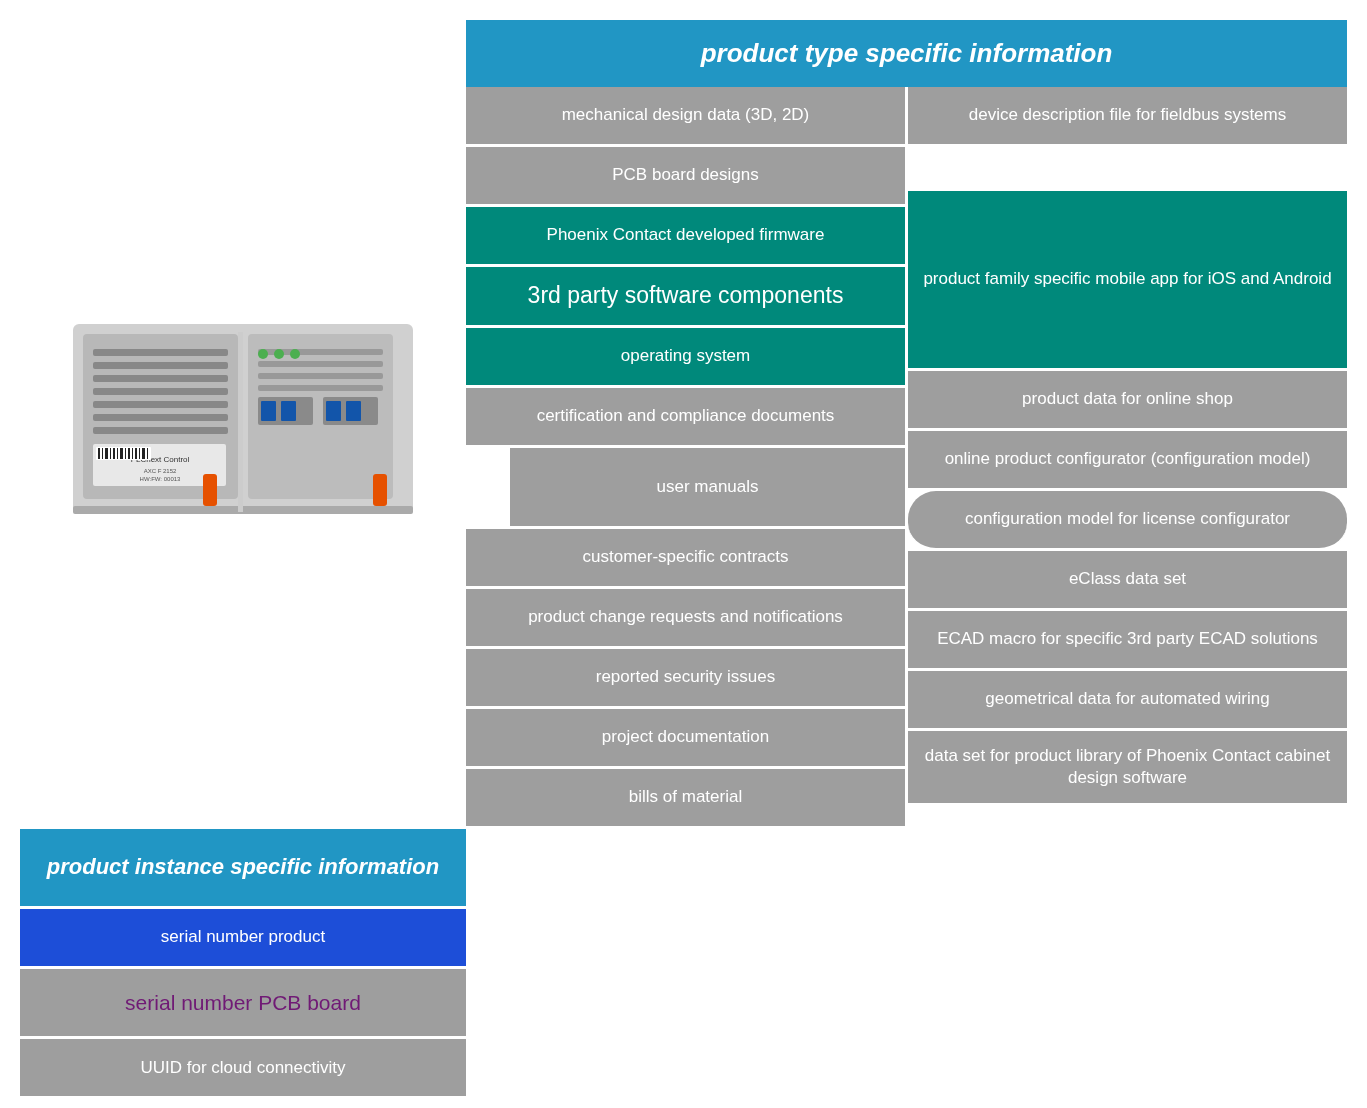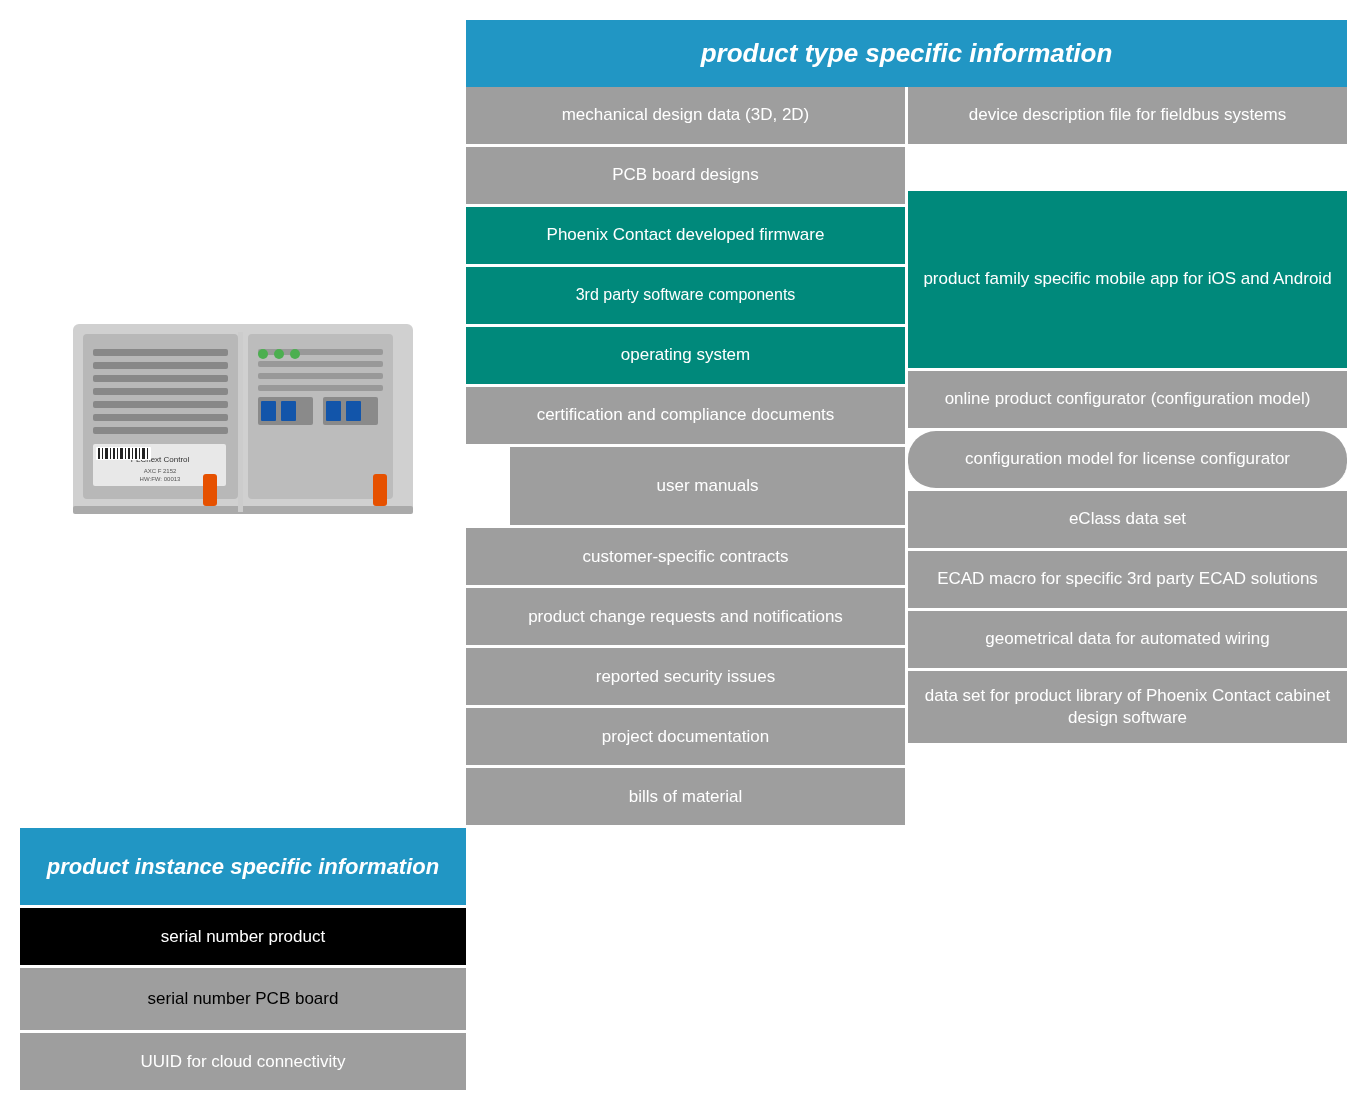--- a/index.html
+++ b/index.html
@@ -73,45 +73,46 @@
     <rect x="185" y="18" width="5" height="180" fill="#ccc"></rect>
   </svg>
         </div>
         <div style="flex: 1 1 0%; display: flex; flex-direction: column;">
           <div style="background: rgb(33, 150, 196); color: rgb(255, 255, 255); text-align: center; font-size: 26px; padding: 18px 10px; font-style: italic; font-weight: bold;">product type specific information</div>
           <div style="display: flex; flex: 1 1 0%;">
             <div style="flex: 1 1 0%; display: flex; flex-direction: column; border-right: 3px solid rgb(255, 255, 255);">
               <div style="background: rgb(158, 158, 158); color: rgb(255, 255, 255); text-align: center; font-size: 17px; padding: 14px 12px; border-bottom: 3px solid rgb(255, 255, 255); display: flex; align-items: center; justify-content: center; min-height: 60px; line-height: 1.3;">mechanical design data (3D, 2D)</div>
               <div style="background: rgb(158, 158, 158); color: rgb(255, 255, 255); text-align: center; font-size: 17px; padding: 14px 12px; border-bottom: 3px solid rgb(255, 255, 255); display: flex; align-items: center; justify-content: center; min-height: 60px; line-height: 1.3;">PCB board designs</div>
               <div style="background: rgb(0, 137, 123); color: rgb(255, 255, 255); text-align: center; font-size: 17px; padding: 14px 12px; border-bottom: 3px solid rgb(255, 255, 255); display: flex; align-items: center; justify-content: center; min-height: 60px; line-height: 1.3;">Phoenix Contact developed firmware</div>
-              <div style="background: rgb(0, 137, 123); color: rgb(255, 255, 255); text-align: center; font-size: 16px; padding: 14px 12px; border-bottom: 3px solid rgb(255, 255, 255); display: flex; align-items: center; justify-content: center; min-height: 60px; line-height: 1.3;">3rd party software components</div>
+              <div style="background: rgb(0, 137, 123); color: rgb(255, 255, 255); text-align: center; font-size: 23px; padding: 14px 12px; border-bottom: 3px solid rgb(255, 255, 255); display: flex; align-items: center; justify-content: center; min-height: 60px; line-height: 1.3;">3rd party software components</div>
               <div style="background: rgb(0, 137, 123); color: rgb(255, 255, 255); text-align: center; font-size: 17px; padding: 14px 12px; border-bottom: 3px solid rgb(255, 255, 255); display: flex; align-items: center; justify-content: center; min-height: 60px; line-height: 1.3;">operating system</div>
               <div style="background: rgb(158, 158, 158); color: rgb(255, 255, 255); text-align: center; font-size: 17px; padding: 14px 12px; border-bottom: 3px solid rgb(255, 255, 255); display: flex; align-items: center; justify-content: center; min-height: 60px; line-height: 1.3;">certification and compliance documents</div>
               <div style="background: rgb(158, 158, 158); color: rgb(255, 255, 255); text-align: center; font-size: 17px; padding: 28px 12px; border-bottom: 3px solid rgb(255, 255, 255); display: flex; align-items: center; justify-content: center; min-height: 60px; line-height: 1.3; margin-left: 44px;">user manuals</div>
               <div style="background: rgb(158, 158, 158); color: rgb(255, 255, 255); text-align: center; font-size: 17px; padding: 14px 12px; border-bottom: 3px solid rgb(255, 255, 255); display: flex; align-items: center; justify-content: center; min-height: 60px; line-height: 1.3;">customer-specific contracts</div>
               <div style="background: rgb(158, 158, 158); color: rgb(255, 255, 255); text-align: center; font-size: 17px; padding: 14px 12px; border-bottom: 3px solid rgb(255, 255, 255); display: flex; align-items: center; justify-content: center; min-height: 60px; line-height: 1.3;">product change requests and notifications</div>
               <div style="background: rgb(158, 158, 158); color: rgb(255, 255, 255); text-align: center; font-size: 17px; padding: 14px 12px; border-bottom: 3px solid rgb(255, 255, 255); display: flex; align-items: center; justify-content: center; min-height: 60px; line-height: 1.3;">reported security issues</div>
               <div style="background: rgb(158, 158, 158); color: rgb(255, 255, 255); text-align: center; font-size: 17px; padding: 14px 12px; border-bottom: 3px solid rgb(255, 255, 255); display: flex; align-items: center; justify-content: center; min-height: 60px; line-height: 1.3;">project documentation</div>
               <div style="background: rgb(158, 158, 158); color: rgb(255, 255, 255); text-align: center; font-size: 17px; padding: 14px 12px; border-bottom: 3px solid rgb(255, 255, 255); display: flex; align-items: center; justify-content: center; min-height: 60px; line-height: 1.3;">bills of material</div>
             </div>
             <div style="flex: 1 1 0%; display: flex; flex-direction: column;">
               <div style="background: rgb(158, 158, 158); color: rgb(255, 255, 255); text-align: center; font-size: 17px; padding: 14px 12px; border-bottom: 3px solid rgb(255, 255, 255); display: flex; align-items: center; justify-content: center; min-height: 60px; line-height: 1.3;">device description file for fieldbus systems</div>
               <div style="background: rgb(0, 137, 123); color: rgb(255, 255, 255); text-align: center; font-size: 17px; padding: 14px 12px; border-bottom: 3px solid rgb(255, 255, 255); display: flex; align-items: center; justify-content: center; min-height: 180px; line-height: 1.3; margin-top: 44px;">product family specific mobile app for iOS and Android</div>
+              <div style="background: rgb(158, 158, 158); color: rgb(255, 255, 255); text-align: center; font-size: 17px; padding: 14px 12px; border-bottom: 3px solid rgb(255, 255, 255); display: flex; align-items: center; justify-content: center; min-height: 60px; line-height: 1.3;">product data for online shop</div>
               <div style="background: rgb(158, 158, 158); color: rgb(255, 255, 255); text-align: center; font-size: 17px; padding: 14px 8px; border-bottom: 3px solid rgb(255, 255, 255); display: flex; align-items: center; justify-content: center; min-height: 60px; line-height: 1.3;">online product configurator (configuration model)</div>
               <div style="background: rgb(158, 158, 158); color: rgb(255, 255, 255); text-align: center; font-size: 17px; padding: 14px 12px; border-bottom: 3px solid rgb(255, 255, 255); display: flex; align-items: center; justify-content: center; min-height: 60px; line-height: 1.3; border-radius: 28px;">configuration model for license configurator</div>
               <div style="background: rgb(158, 158, 158); color: rgb(255, 255, 255); text-align: center; font-size: 17px; padding: 14px 12px; border-bottom: 3px solid rgb(255, 255, 255); display: flex; align-items: center; justify-content: center; min-height: 60px; line-height: 1.3;">eClass data set</div>
               <div style="background: rgb(158, 158, 158); color: rgb(255, 255, 255); text-align: center; font-size: 17px; padding: 14px 12px; border-bottom: 3px solid rgb(255, 255, 255); display: flex; align-items: center; justify-content: center; min-height: 60px; line-height: 1.3;">ECAD macro for specific 3rd party ECAD solutions</div>
               <div style="background: rgb(158, 158, 158); color: rgb(255, 255, 255); text-align: center; font-size: 17px; padding: 14px 12px; border-bottom: 3px solid rgb(255, 255, 255); display: flex; align-items: center; justify-content: center; min-height: 60px; line-height: 1.3;">geometrical data for automated wiring</div>
               <div style="background: rgb(158, 158, 158); color: rgb(255, 255, 255); text-align: center; font-size: 17px; padding: 14px 12px; border-bottom: 3px solid rgb(255, 255, 255); display: flex; align-items: center; justify-content: center; min-height: 60px; line-height: 1.3;">data set for product library of Phoenix Contact cabinet design software</div>
             </div>
           </div>
         </div>
       </div>
       <div style="display: flex; align-items: stretch;">
         <div style="width: 446px; display: flex; flex-direction: column;">
           <div style="background: rgb(33, 150, 196); color: rgb(255, 255, 255); text-align: center; font-size: 22px; padding: 18px 12px; font-style: italic; font-weight: bold; display: flex; align-items: center; justify-content: center; min-height: 80px; border-bottom: 3px solid rgb(255, 255, 255);">product instance specific information</div>
-          <div style="background: #000000; color: rgb(255, 255, 255); text-align: center; font-size: 17px; padding: 14px 12px; border-bottom: 3px solid rgb(255, 255, 255); display: flex; align-items: center; justify-content: center; min-height: 60px; line-height: 1.3;">serial number product</div>
-          <div style="background: rgb(158, 158, 158); color: #000000; text-align: center; font-size: 17px; padding: 20px 12px; border-bottom: 3px solid rgb(255, 255, 255); display: flex; align-items: center; justify-content: center; min-height: 60px; line-height: 1.3;">serial number PCB board</div>
+          <div style="background: #1d4ed8; color: rgb(255, 255, 255); text-align: center; font-size: 17px; padding: 14px 12px; border-bottom: 3px solid rgb(255, 255, 255); display: flex; align-items: center; justify-content: center; min-height: 60px; line-height: 1.3;">serial number product</div>
+          <div style="background: rgb(158, 158, 158); color: #701a75; text-align: center; font-size: 21px; padding: 20px 12px; border-bottom: 3px solid rgb(255, 255, 255); display: flex; align-items: center; justify-content: center; min-height: 60px; line-height: 1.3;">serial number PCB board</div>
           <div style="background: rgb(158, 158, 158); color: rgb(255, 255, 255); text-align: center; font-size: 17px; padding: 14px 12px; border-bottom: 3px solid rgb(255, 255, 255); display: flex; align-items: center; justify-content: center; min-height: 60px; line-height: 1.3;">UUID for cloud connectivity</div>
         </div>
       </div>
     </div>
   </div>
 
 </body></html>

